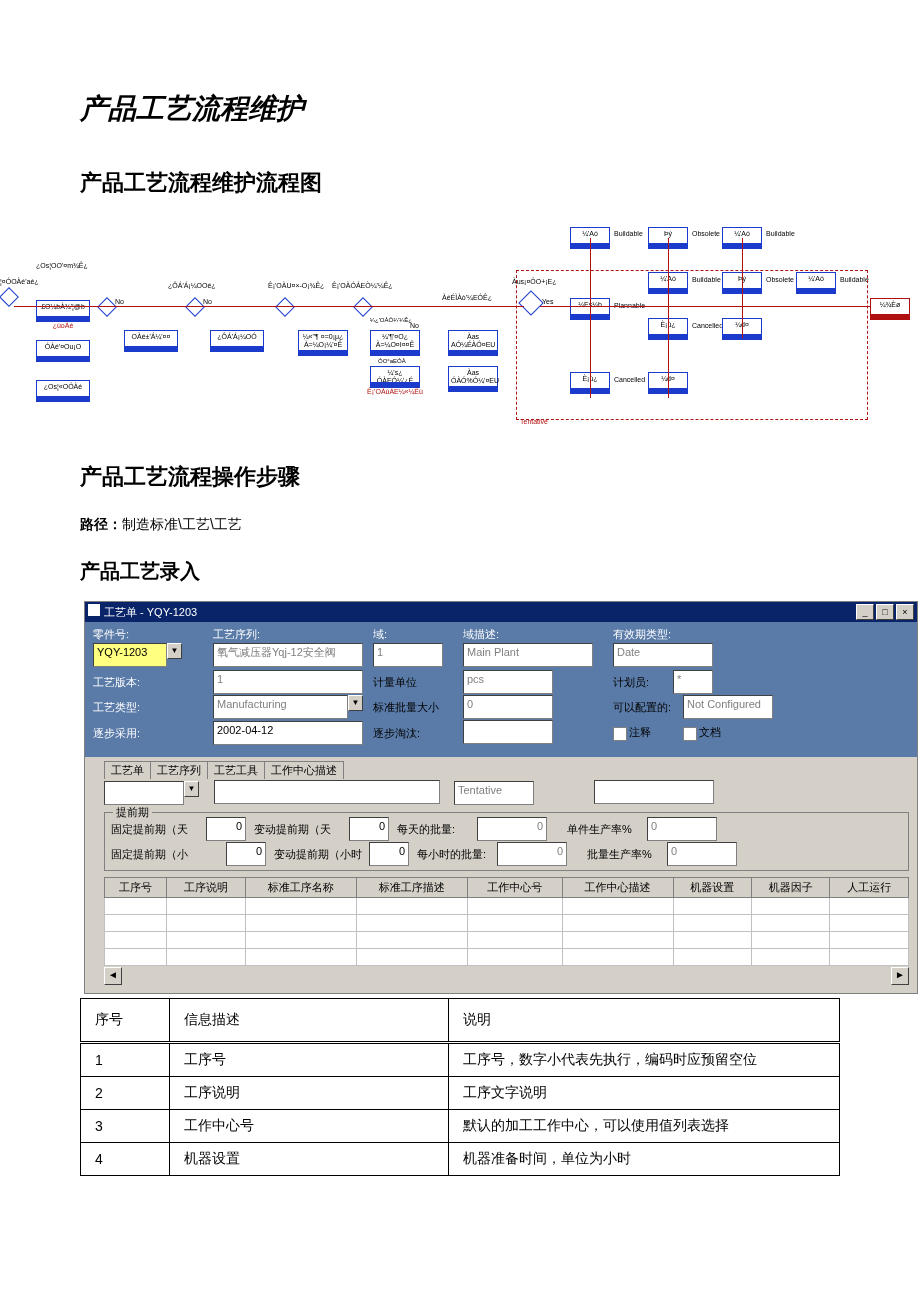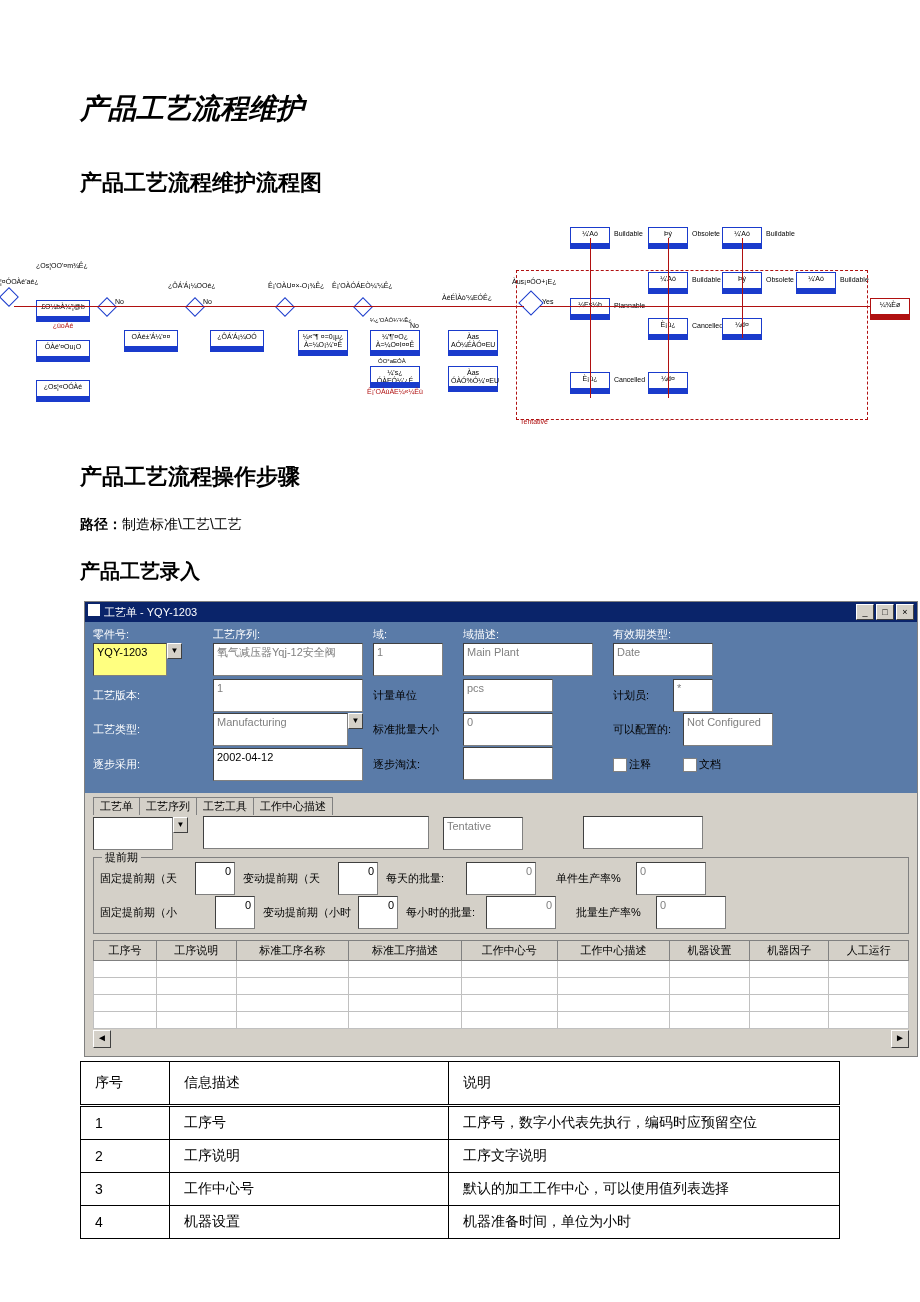--- a/index.html
+++ b/index.html
@@ -24,21 +24,21 @@
 .vline{width:1px}
 
 
 .ss{width:832px;margin-left:4px;border:1px solid #808080;background:#d4d0c8;font-family:"SimSun",Arial,sans-serif;font-size:11px}
 .ss-title{background:#0a246a;color:#fff;padding:2px 3px;display:flex;align-items:center;justify-content:space-between}
 .ss-title .ic{width:12px;height:12px;background:#fff;display:inline-block;margin-right:4px}
 .ss-title .btns span{display:inline-block;width:16px;height:14px;background:#d4d0c8;border:1px solid #fff;border-right-color:#404040;border-bottom-color:#404040;margin-left:2px;font-size:9px;text-align:center;line-height:14px;color:#000}
 .ss-body{padding:4px 8px 10px 8px}
 .srow{display:flex;align-items:center;margin:1px 0}
 .slbl{color:#fff;font-size:11px}
-.sfld{background:#fff;border:1px solid #808080;border-top-color:#404040;border-left-color:#404040;height:33px;padding:0 3px;font-size:11px;line-height:16px;color:#808080;box-sizing:border-box;display:inline-block}
+.sfld{background:#fff;border:1px solid #808080;border-top-color:#404040;border-left-color:#404040;height:24px;padding:0 3px;font-size:11px;line-height:16px;color:#808080;box-sizing:border-box;display:inline-block}
 .sfld.dk{color:#000}
 .dd{display:inline-flex}
 .dd .ar{width:15px;height:16px;background:#d4d0c8;border:1px solid #fff;border-right-color:#404040;border-bottom-color:#404040;text-align:center;font-size:8px;line-height:14px;box-sizing:border-box}
 .tabs{display:flex;margin-top:4px}
 .tabs span{background:#d4d0c8;border:1px solid #808080;border-bottom:none;padding:1px 6px;font-size:11px;margin-right:-1px}
 .fs{border:1px solid #808080;padding:3px 6px;margin-top:6px;position:relative}
 .fs-title{position:absolute;top:-8px;left:8px;background:#d4d0c8;padding:0 3px;font-size:11px}
 .chk{display:inline-block;width:12px;height:12px;background:#fff;border:1px solid #808080;vertical-align:middle;margin-right:2px}
 .gridtbl{width:100%;border-collapse:collapse;margin-top:6px;background:#fff}
 .gridtbl th{background:#d4d0c8;border:1px solid #808080;font-size:11px;font-weight:normal;padding:2px 4px;white-space:nowrap}
@@ -197,21 +197,21 @@
       <div class="srow">
         <div style="width:120px"><span class="slbl">逐步采用:</span></div>
         <div style="width:160px"><span class="sfld dk" style="width:150px">2002-04-12</span></div>
         <div style="width:90px"><span class="slbl" style="color:#000">逐步淘汰:</span></div>
         <div style="width:150px"><span class="sfld" style="width:90px"></span></div>
         <div style="width:70px"><span class="chk"></span><span style="color:#000;font-size:11px">注释</span></div>
         <div><span class="chk"></span><span style="color:#000;font-size:11px">文档</span></div>
       </div>
     </div>
 
-    <div style="padding:0 8px 8px 8px">
+    <div style="padding:0 8px 8px 19px">
       <div class="tabs">
         <span>工艺单</span>
         <span>工艺序列</span>
         <span>工艺工具</span>
         <span>工作中心描述</span>
       </div>
 
       <div class="srow">
         <div style="width:110px" class="dd">
             <span class="sfld" style="width:80px"></span>

